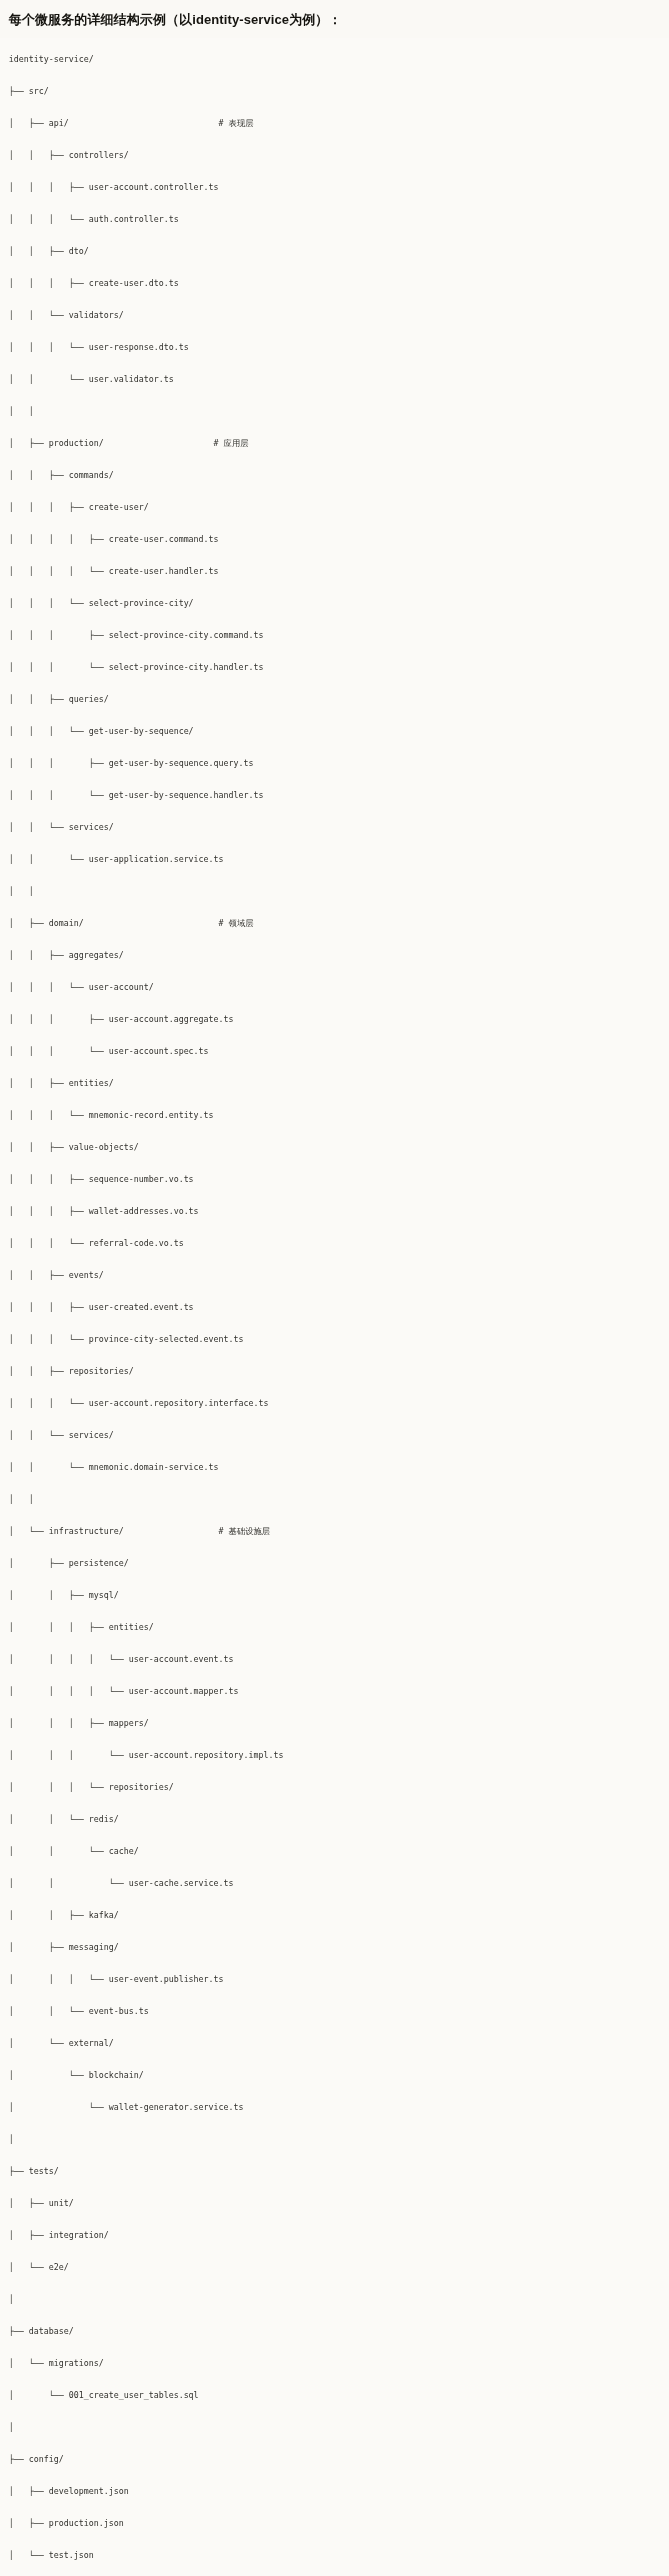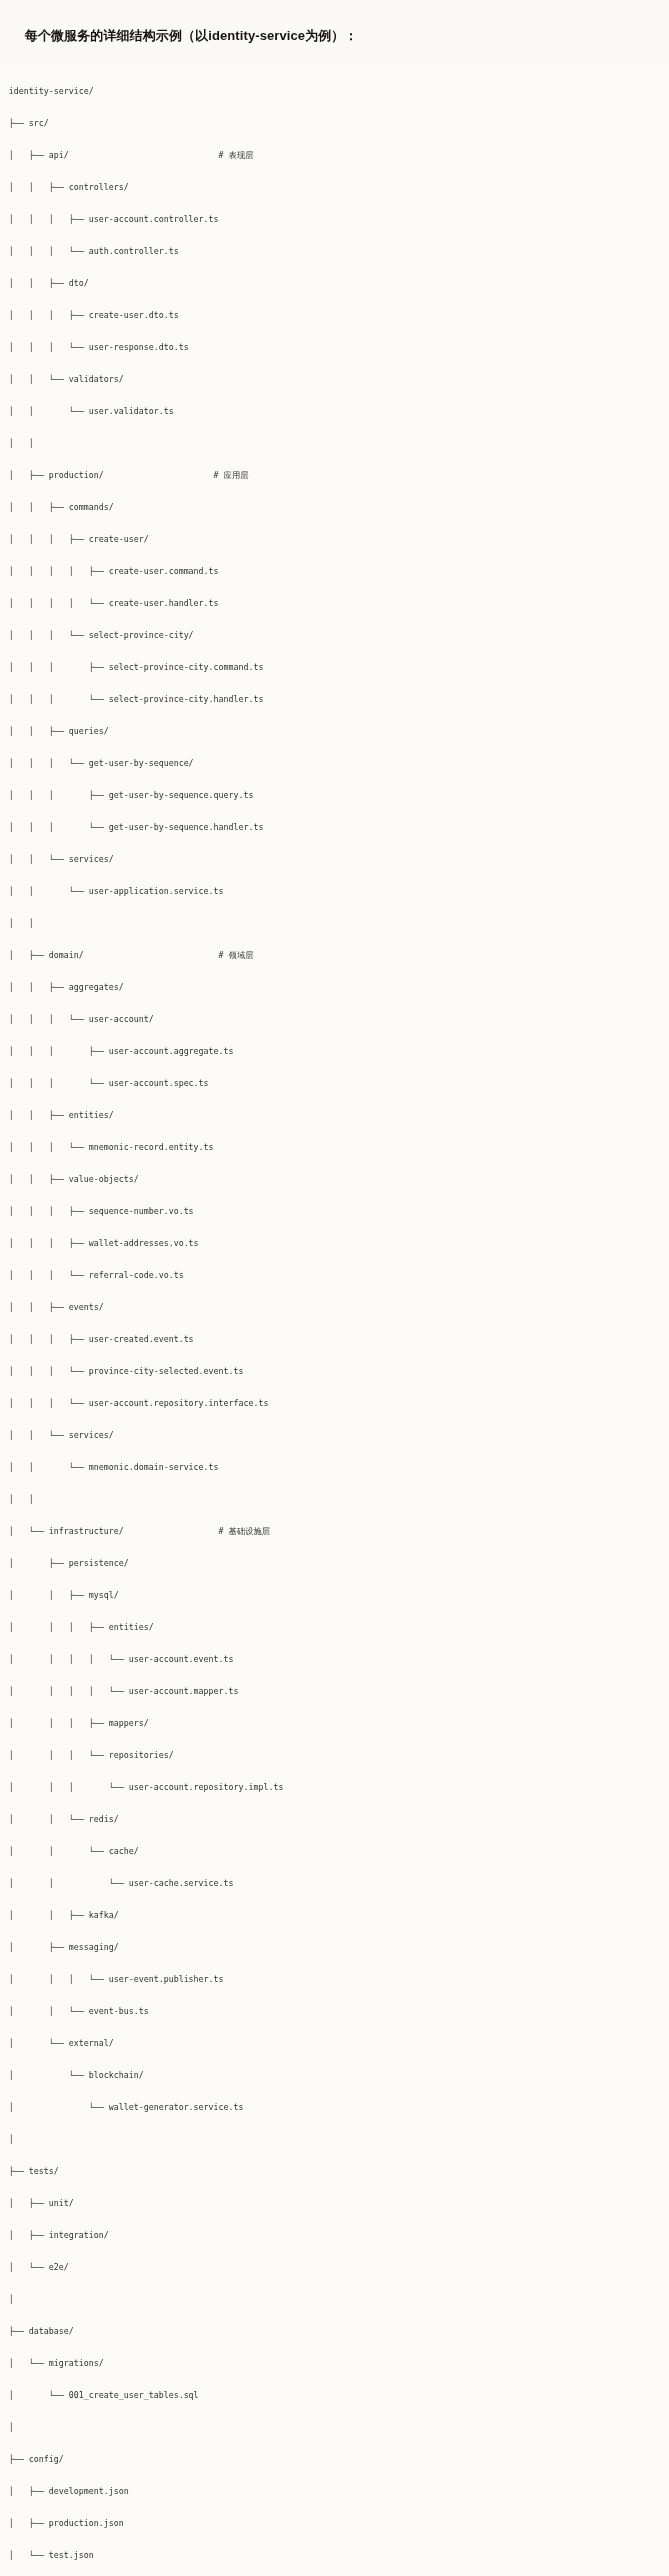--- a/index.html
+++ b/index.html
@@ -18,21 +18,21 @@
     width: 669px;
     box-sizing: border-box;
     background: #faf9f5;
     padding: 0;
   }
   .doc-title {
     font-size: 13px;
     font-weight: 700;
     letter-spacing: 0.1px;
     padding: 11.3px 8.8px 8.8px 8.8px;
-    margin: 16px;
+    margin: 0;
     color: #15140f;
     line-height: 1.35;
   }
   .title-rule {
     height: 0.6px;
     background: #e3e0d6;
     width: 100%;
     margin: 0;
   }
   .codeblock {
@@ -67,22 +67,22 @@
 
   <div class="codeblock">
     <pre><code id="tree-code"><span class="code-line">identity-service/</span>
 <span class="code-line">├── src/</span>
 <span class="code-line">│   ├── api/                              # 表现层</span>
 <span class="code-line">│   │   ├── controllers/</span>
 <span class="code-line">│   │   │   ├── user-account.controller.ts</span>
 <span class="code-line">│   │   │   └── auth.controller.ts</span>
 <span class="code-line">│   │   ├── dto/</span>
 <span class="code-line">│   │   │   ├── create-user.dto.ts</span>
+<span class="code-line">│   │   └── validators/</span>
 <span class="code-line">│   │   │   └── user-response.dto.ts</span>
-<span class="code-line">│   │   └── validators/</span>
 <span class="code-line">│   │       └── user.validator.ts</span>
 <span class="code-line">│   │</span>
 <span class="code-line">│   ├── production/                      # 应用层</span>
 <span class="code-line">│   │   ├── commands/</span>
 <span class="code-line">│   │   │   ├── create-user/</span>
 <span class="code-line">│   │   │   │   ├── create-user.command.ts</span>
 <span class="code-line">│   │   │   │   └── create-user.handler.ts</span>
 <span class="code-line">│   │   │   └── select-province-city/</span>
 <span class="code-line">│   │   │       ├── select-province-city.command.ts</span>
 <span class="code-line">│   │   │       └── select-province-city.handler.ts</span>
@@ -100,33 +100,34 @@
 <span class="code-line">│   │   │       └── user-account.spec.ts</span>
 <span class="code-line">│   │   ├── entities/</span>
 <span class="code-line">│   │   │   └── mnemonic-record.entity.ts</span>
 <span class="code-line">│   │   ├── value-objects/</span>
 <span class="code-line">│   │   │   ├── sequence-number.vo.ts</span>
 <span class="code-line">│   │   │   ├── wallet-addresses.vo.ts</span>
 <span class="code-line">│   │   │   └── referral-code.vo.ts</span>
 <span class="code-line">│   │   ├── events/</span>
 <span class="code-line">│   │   │   ├── user-created.event.ts</span>
 <span class="code-line">│   │   │   └── province-city-selected.event.ts</span>
+<span class="code-line">│   │   ├── repositories/</span>
 <span class="code-line">│   │   │   └── user-account.repository.interface.ts</span>
 <span class="code-line">│   │   └── services/</span>
 <span class="code-line">│   │       └── mnemonic.domain-service.ts</span>
 <span class="code-line">│   │</span>
 <span class="code-line">│   └── infrastructure/                   # 基础设施层</span>
 <span class="code-line">│       ├── persistence/</span>
 <span class="code-line">│       │   ├── mysql/</span>
 <span class="code-line">│       │   │   ├── entities/</span>
 <span class="code-line">│       │   │   │   └── user-account.event.ts</span>
 <span class="code-line">│       │   │   │   └── user-account.mapper.ts</span>
 <span class="code-line">│       │   │   ├── mappers/</span>
+<span class="code-line">│       │   │       └── user-account.repository.impl.ts</span>
 <span class="code-line">│       │   │   └── repositories/</span>
-<span class="code-line">│       │   │       └── user-account.repository.impl.ts</span>
 <span class="code-line">│       │   └── redis/</span>
 <span class="code-line">│       │       └── cache/</span>
 <span class="code-line">│       │           └── user-cache.service.ts</span>
 <span class="code-line">│       │   ├── kafka/</span>
 <span class="code-line">│       ├── messaging/</span>
 <span class="code-line">│       │   │   └── user-event.publisher.ts</span>
 <span class="code-line">│       │   └── event-bus.ts</span>
 <span class="code-line">│       └── external/</span>
 <span class="code-line">│           └── blockchain/</span>
 <span class="code-line">│               └── wallet-generator.service.ts</span>

